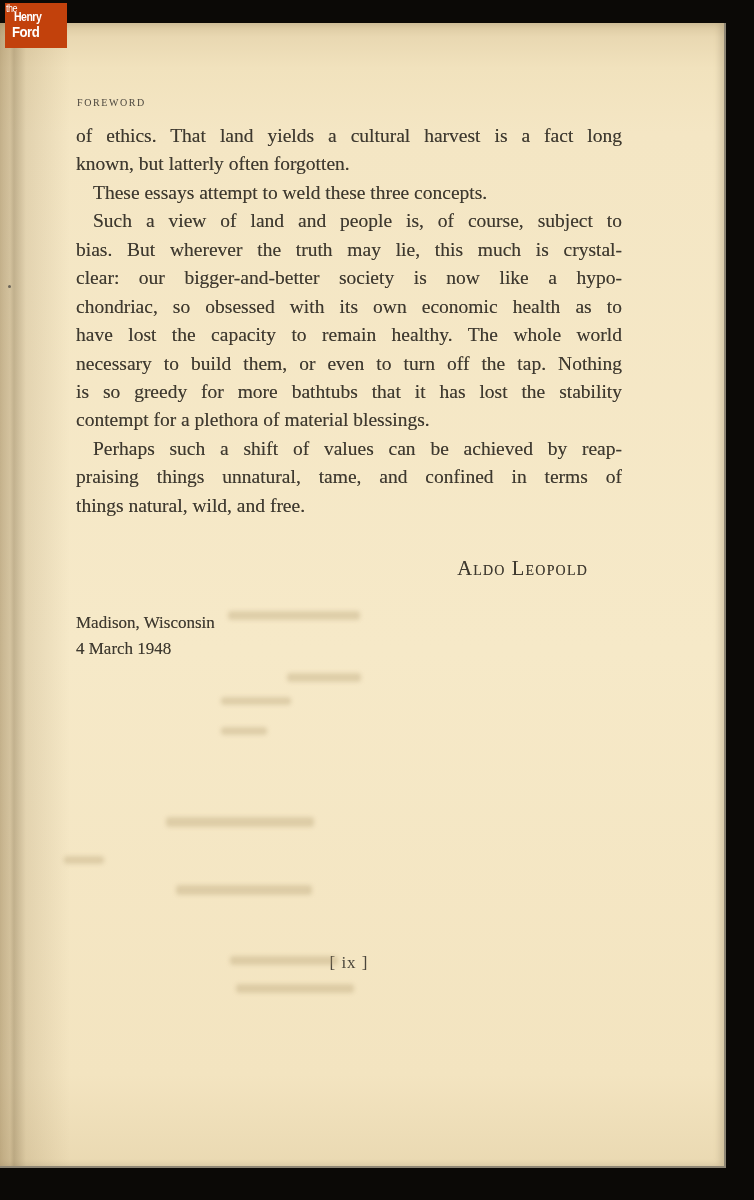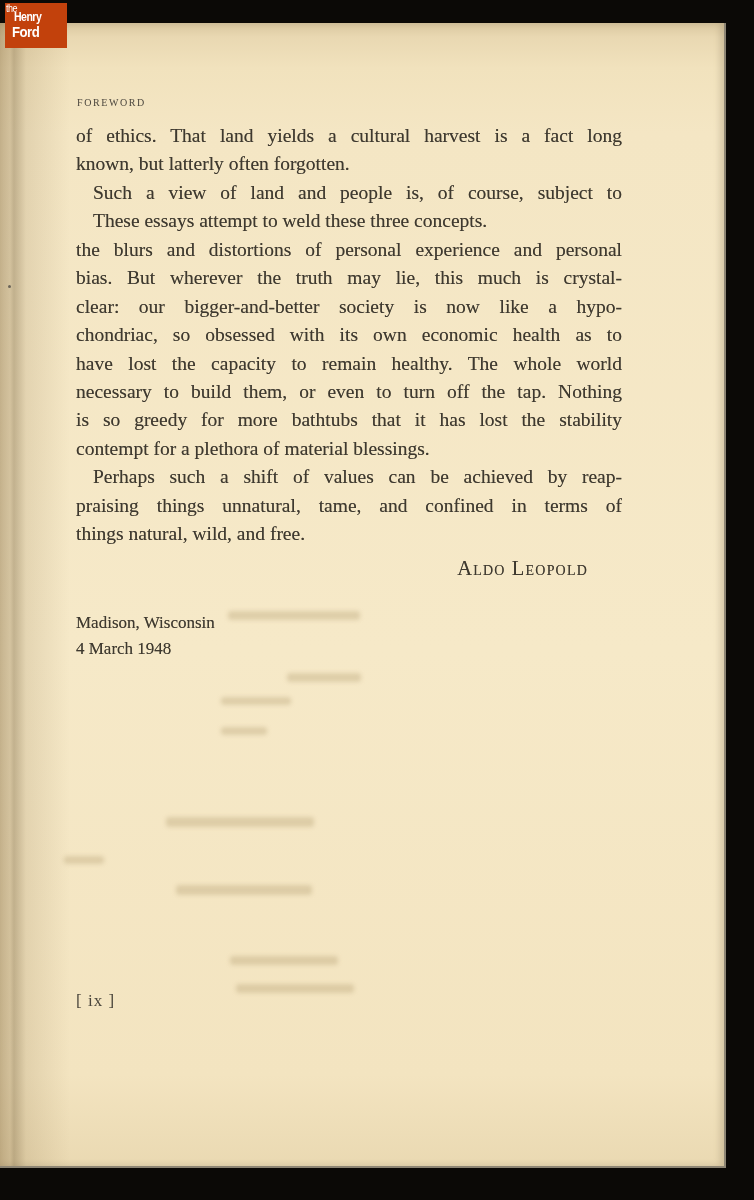--- a/index.html
+++ b/index.html
@@ -85,22 +85,22 @@
     font-size:20.5px; letter-spacing:1.2px;
     color:#3e392f;
     text-shadow:0 0 .5px rgba(62,57,47,.55);
   }
   .colophon{
     position:absolute; left:76px; top:587px;
     font-size:17px; line-height:25.5px; color:#3e392f;
     text-shadow:0 0 .5px rgba(62,57,47,.55);
   }
   .folio{
-    position:absolute; left:76px; top:968px; width:546px;
-    text-align:left; font-size:17px; color:#4a453b;
+    position:absolute; left:76px; top:930px; width:546px;
+    text-align:center; font-size:17px; color:#4a453b;
     letter-spacing:1px;
   }
   
   .smudge{
     position:absolute;
     background:rgba(168,146,100,.30);
     filter:blur(2.2px);
     border-radius:3px;
     pointer-events:none;
   }
@@ -113,23 +113,22 @@
 </head>
 <body>
 
 <div class="page">
 
   <div class="running-head">FOREWORD</div>
 
   <div class="body-text">
     <div class="line">of ethics. That land yields a cultural harvest is a fact long</div>
     <div class="line end">known, but latterly often forgotten.</div>
+    <div class="line end indent">These essays attempt to weld these three concepts.</div>
     <div class="line indent">Such a view of land and people is, of course, subject to</div>
-    <div class="line end indent">These essays attempt to weld these three concepts.</div>
-    <div class="line">the blurs and distortions of personal experience and personal</div>
     <div class="line">bias. But wherever the truth may lie, this much is crystal-</div>
     <div class="line">clear: our bigger-and-better society is now like a hypo-</div>
     <div class="line">chondriac, so obsessed with its own economic health as to</div>
     <div class="line">have lost the capacity to remain healthy. The whole world</div>
     <div class="line">necessary to build them, or even to turn off the tap. Nothing</div>
     <div class="line">is so greedy for more bathtubs that it has lost the stability</div>
     <div class="line end">contempt for a plethora of material blessings.</div>
     <div class="line indent">Perhaps such a shift of values can be achieved by reap-</div>
     <div class="line">praising things unnatural, tame, and confined in terms of</div>
     <div class="line end">things natural, wild, and free.</div>

